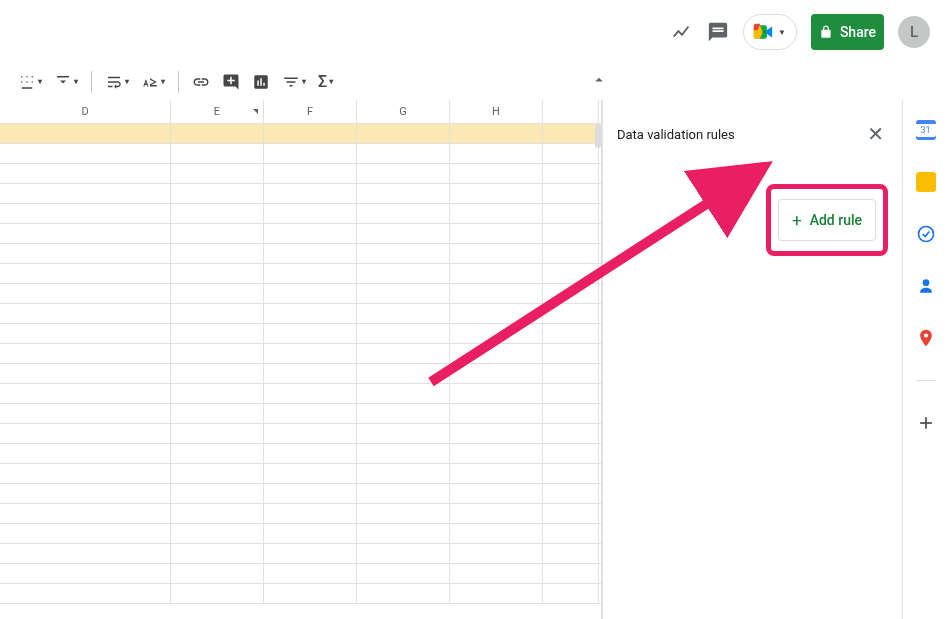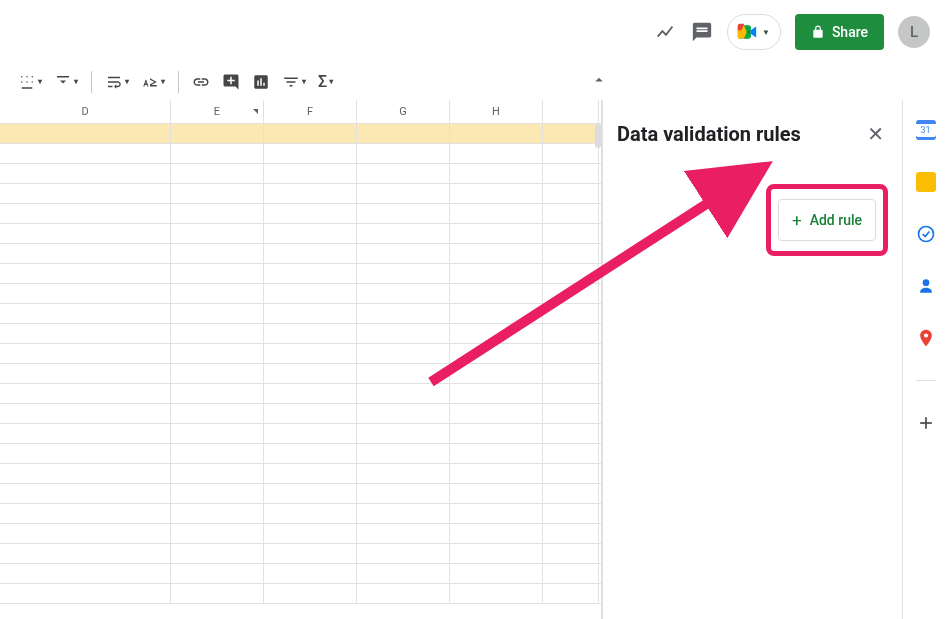--- a/index.html
+++ b/index.html
@@ -42,21 +42,21 @@
       border-radius: 50px;
       padding: 6px 10px 6px 8px;
       cursor: pointer;
     }
 
     .share-button {
       background: #1e8e3e;
       color: white;
       border: none;
       border-radius: 4px;
-      padding: 10px 16px;
+      padding: 10px 8px;
       font-size: 14px;
       font-weight: 500;
       display: flex;
       align-items: center;
       gap: 7px;
       cursor: pointer;
     }
 
     .avatar {
       width: 32px;
@@ -194,22 +194,22 @@
     }
 
     .sidebar-header {
       display: flex;
       align-items: center;
       justify-content: space-between;
       margin-bottom: 34px;
     }
 
     .sidebar-title {
-      font-size: 20px;
-      font-weight: 700;
+      font-size: 13px;
+      font-weight: 400;
       color: #202124;
     }
 
     .close-btn {
       cursor: pointer;
       color: #5f6368;
       font-size: 20px;
       padding: 4px;
     }
 

